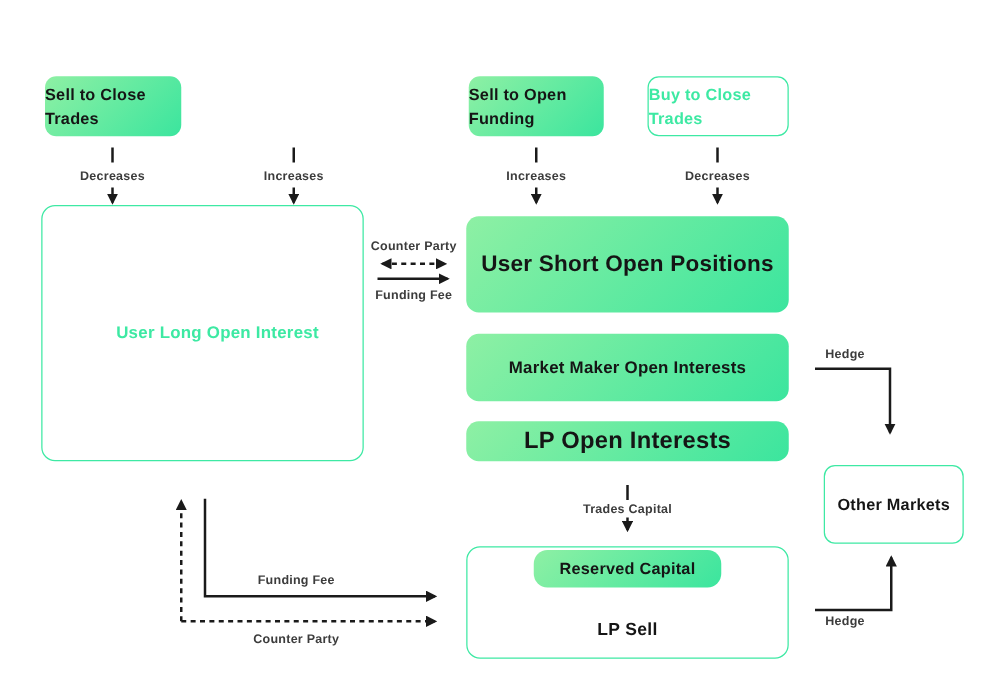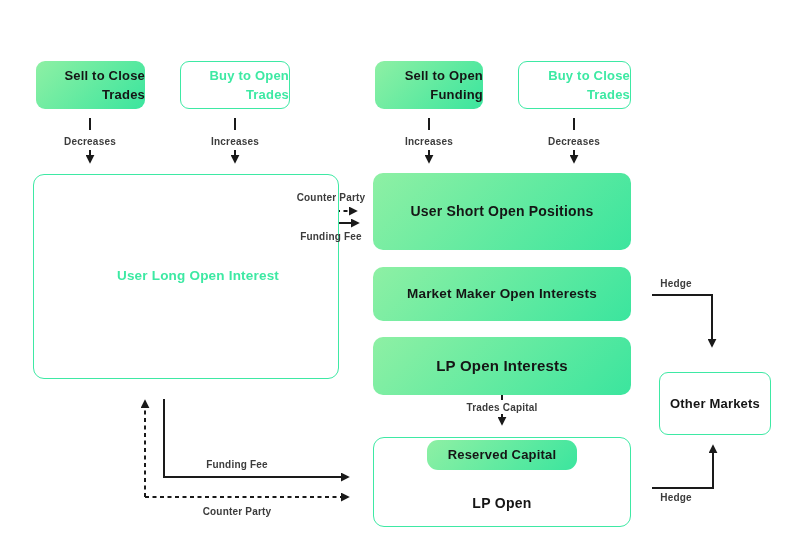--- a/index.html
+++ b/index.html
@@ -17,40 +17,40 @@
   body{
     width:799px;height:542px;overflow:hidden;position:relative;
     font-family:"Liberation Sans","DejaVu Sans",sans-serif;
   }
   .canvas{position:absolute;left:0;top:0;width:799px;height:542px;background:var(--bg);}
   .wires{position:absolute;left:0;top:0;width:799px;height:542px;pointer-events:none;}
   .wires path{stroke:var(--line);stroke-width:2;fill:none;}
   .wires path.dashed{stroke-dasharray:4 3.5;}
   .box{
     position:absolute;display:flex;align-items:center;justify-content:center;
-    text-align:right;border-radius:9px;font-weight:700;font-size:13px;
+    text-align:left;border-radius:9px;font-weight:700;font-size:13px;
     line-height:1.5;letter-spacing:.2px;color:var(--black-text);
   }
   .filled{background:linear-gradient(135deg,var(--fill-start) 0%,var(--fill-end) 100%);}
   .outlined{background:var(--bg);border:1.5px solid var(--outline);color:var(--green-text);}
   .outlined.dark{color:var(--black-text);}
   .lbl{
     position:absolute;font-size:10px;font-weight:700;color:var(--label-text);
     transform:translateX(-50%);white-space:nowrap;letter-spacing:.2px;
   }
   
   #box-stc{left:36px;top:61px;width:109px;height:48px;}
   #box-bto{left:180px;top:61px;width:110px;height:48px;}
   #box-sto{left:375px;top:61px;width:108px;height:48px;}
   #box-btc{left:518px;top:61px;width:113px;height:48px;}
   
-  #user-long{left:33px;top:174px;width:306px;height:205px;border-radius:11px;font-size:13.5px;padding-left:24px;}
-  #user-short{left:373px;top:173px;width:258px;height:77px;border-radius:10px;font-size:14px;}
+  #user-long{left:33px;top:164px;width:258px;height:205px;border-radius:11px;font-size:13.5px;padding-left:24px;}
+  #user-short{left:373px;top:173px;width:258px;height:77px;border-radius:10px;font-size:18px;}
   #market-maker{left:373px;top:267px;width:258px;height:54px;border-radius:10px;font-size:13.5px;}
-  #lp-open{left:373px;top:337px;width:258px;height:58px;border-radius:10px;font-size:15px;}
+  #lp-open{left:373px;top:337px;width:258px;height:32px;border-radius:10px;font-size:19px;}
   #lp-pool{left:373px;top:437px;width:258px;height:90px;border-radius:11px;}
   #reserved{left:427px;top:440px;width:150px;height:30px;border-radius:11px;}
   #lp-pool-label{
     position:absolute;left:373px;top:495px;width:258px;text-align:center;
     font-weight:700;font-size:14px;color:var(--black-text);letter-spacing:.3px;
   }
   #other-markets{left:659px;top:372px;width:112px;height:63px;border-radius:9px;font-size:13px;}
   
   #lbl-dec1{left:90px;top:136px;}
   #lbl-inc1{left:235px;top:136px;}
@@ -93,36 +93,35 @@
 
     <path d="M652 295 H712 V346" marker-end="url(#arrow)"></path>
     <path d="M652 488 H713 V446" marker-end="url(#arrow)"></path>
 
     <path d="M164 399 V477 H348" marker-end="url(#arrow)"></path>
     <path class="dashed" d="M145 497 H348" marker-end="url(#arrow)"></path>
     <path class="dashed" d="M145 497 V401" marker-end="url(#arrow)"></path>
   </svg>
 
   <div class="box filled" id="box-stc">Sell to Close Trades</div>
-  <div class="box outlined" id="box-bto">Buy to Open Trades</div>
   <div class="box filled" id="box-sto">Sell to Open Funding</div>
   <div class="box outlined" id="box-btc">Buy to Close Trades</div>
 
   <span class="lbl" id="lbl-dec1">Decreases</span>
   <span class="lbl" id="lbl-inc1">Increases</span>
   <span class="lbl" id="lbl-inc2">Increases</span>
   <span class="lbl" id="lbl-dec2">Decreases</span>
 
   <div class="box outlined" id="user-long">User Long Open Interest</div>
   <div class="box filled" id="user-short">User Short Open Positions</div>
   <div class="box filled" id="market-maker">Market Maker Open Interests</div>
   <div class="box filled" id="lp-open">LP Open Interests</div>
   <div class="box outlined" id="lp-pool"></div>
   <div class="box filled" id="reserved">Reserved Capital</div>
-  <div id="lp-pool-label">LP Open</div>
+  <div id="lp-pool-label">LP Sell</div>
   <div class="box outlined dark" id="other-markets">Other Markets</div>
 
   <span class="lbl" id="lbl-cp-top">Counter Party</span>
   <span class="lbl" id="lbl-ff-top">Funding Fee</span>
   <span class="lbl" id="lbl-rc">Trades Capital</span>
   <span class="lbl" id="lbl-hedge-top">Hedge</span>
   <span class="lbl" id="lbl-hedge-bot">Hedge</span>
   <span class="lbl" id="lbl-ff-bot">Funding Fee</span>
   <span class="lbl" id="lbl-cp-bot">Counter Party</span>
 </div>

